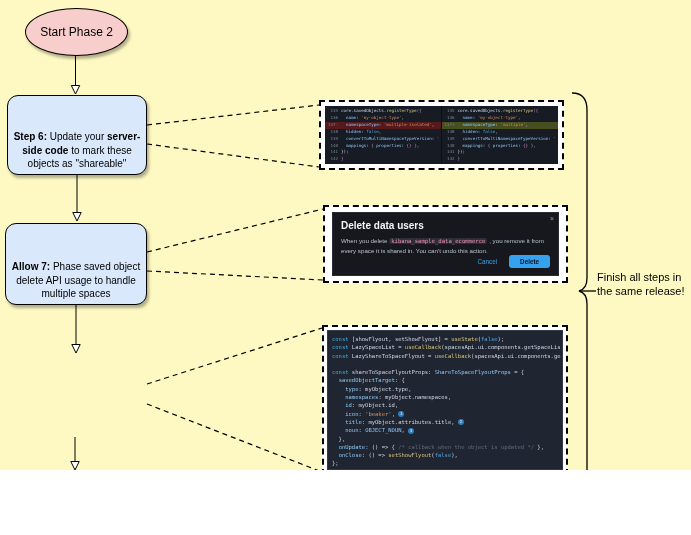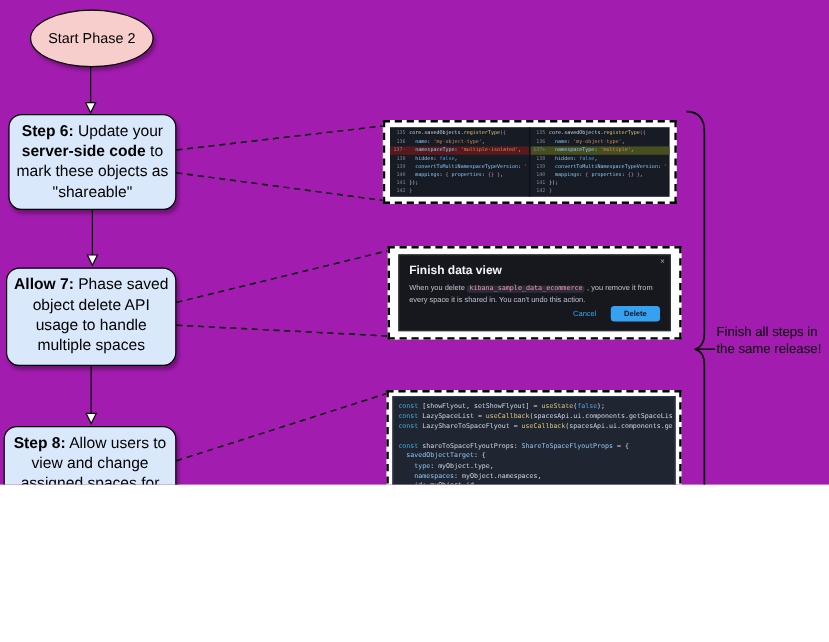--- a/index.html
+++ b/index.html
@@ -1,26 +1,26 @@
 <!DOCTYPE html>
 <html><head>
 <meta charset="utf-8">
 <style>
   html,body{margin:0;padding:0;background:#fff;}
-  #canvas{position:relative;width:691px;height:404px;background:#a21caf;
+  #canvas{position:relative;width:691px;height:470px;background:#fef9c3;
           font-family:"Liberation Sans",sans-serif;overflow:hidden;}
   #overlay{position:absolute;left:0;top:0;width:691px;height:535px;pointer-events:none;}
 
   
   .ellipse{position:absolute;border:1.5px solid #000;border-radius:50%;
            background:#f8cecc;display:flex;align-items:center;justify-content:center;
            font-size:12px;color:#000;box-shadow:2px 3px 3px rgba(0,0,0,0.30);text-align:center;}
   .stepbox{position:absolute;border:1.5px solid #000;border-radius:11px;background:#dae8fc;
-           display:flex;align-items:flex-start;justify-content:center;text-align:center;
-           font-size:13px;line-height:1.32;color:#000;padding:4px 3px;box-sizing:border-box;
+           display:flex;align-items:flex-end;justify-content:center;text-align:center;
+           font-size:10px;line-height:1.32;color:#000;padding:4px 3px;box-sizing:border-box;
            box-shadow:2px 3px 3px rgba(0,0,0,0.30);}
   .stepbox b{font-weight:bold;}
 
   
   .frame{position:absolute;border:2px dashed #000;box-sizing:border-box;background:#fff;}
 
   
   .diffwrap{position:absolute;background:#161b24;display:flex;}
   .diffhalf{width:50%;padding-top:2px;box-sizing:border-box;overflow:hidden;}
   .diffhalf.lft{border-right:1px solid #0b0e14;}
@@ -102,23 +102,20 @@
   </div>
 
   <div class="stepbox" style="left:7px;top:95px;width:140px;height:80px;">
     <span><b>Step 6:</b><span> Update your </span><b>server-side code</b><span> to mark these objects as "shareable"</span></span>
   </div>
 
   <div class="stepbox" style="left:5px;top:223px;width:142px;height:82px;">
     <span><b>Allow 7:</b><span> Phase saved object delete API usage to handle multiple spaces</span></span>
   </div>
 
-  <div class="stepbox" style="left:3px;top:355px;width:144px;height:82px;">
-    <span><b>Step 8:</b><span> Allow users to view and change assigned spaces for your objects</span></span>
-  </div>
 
 
   <div class="frame" style="left:319px;top:100px;width:245px;height:70px;">
     <div class="diffwrap" style="left:4px;top:4px;width:233px;height:58px;">
       <div class="diffhalf lft" id="diff-left">
           <div class="code-line"><span class="lnum">135</span><span><span class="tk-d">core.savedObjects.</span><span class="tk-f">registerType</span><span class="tk-br">({</span></span></div>
           <div class="code-line"><span class="lnum">136</span><span><span class="tk-p">  name</span><span class="tk-d">: </span><span class="tk-s">'my-object-type'</span><span class="tk-d">,</span></span></div>
           <div class="code-line removed"><span class="lnum">137-</span><span><span class="tk-p">  namespaceType</span><span class="tk-d">: </span><span class="tk-s">'multiple-isolated'</span><span class="tk-d">,</span></span></div>
           <div class="code-line"><span class="lnum">138</span><span><span class="tk-p">  hidden</span><span class="tk-d">: </span><span class="tk-b">false</span><span class="tk-d">,</span></span></div>
           <div class="code-line"><span class="lnum">139</span><span><span class="tk-p">  convertToMultiNamespaceTypeVersion</span><span class="tk-d">: </span><span class="tk-s">'</span></span></div>
@@ -135,21 +132,21 @@
           <div class="code-line"><span class="lnum">140</span><span><span class="tk-p">  mappings</span><span class="tk-d">: </span><span class="tk-br">{</span><span class="tk-d"> </span><span class="tk-p">properties</span><span class="tk-d">: </span><span class="tk-br">{}</span><span class="tk-d"> </span><span class="tk-br">}</span><span class="tk-d">,</span></span></div>
           <div class="code-line"><span class="lnum">141</span><span><span class="tk-d">});</span></span></div>
           <div class="code-line"><span class="lnum">142</span><span><span class="tk-br">}</span></span></div>
         </div>
     </div>
   </div>
 
   <div class="frame" style="left:323px;top:205px;width:245px;height:78px;">
     <div class="modal" style="left:7px;top:5px;width:227px;height:64px;">
       <div class="modal-close">×</div>
-      <div class="modal-title">Finish data view</div>
+      <div class="modal-title">Delete data users</div>
       <div class="modal-body"><span>When you delete </span><span class="code-badge">kibana_sample_data_ecommerce</span><span> , you remove it from every space it is shared in. You can't undo this action.</span></div>
       <div class="modal-actions">
         <span class="btn-cancel">Cancel</span>
         <span class="btn-delete">Delete</span>
       </div>
     </div>
   </div>
 
   <div class="frame" style="left:322px;top:325px;width:246px;height:150px;">
     <div class="codewrap" id="code-lines" style="left:3px;top:3px;width:236px;height:140px;">

